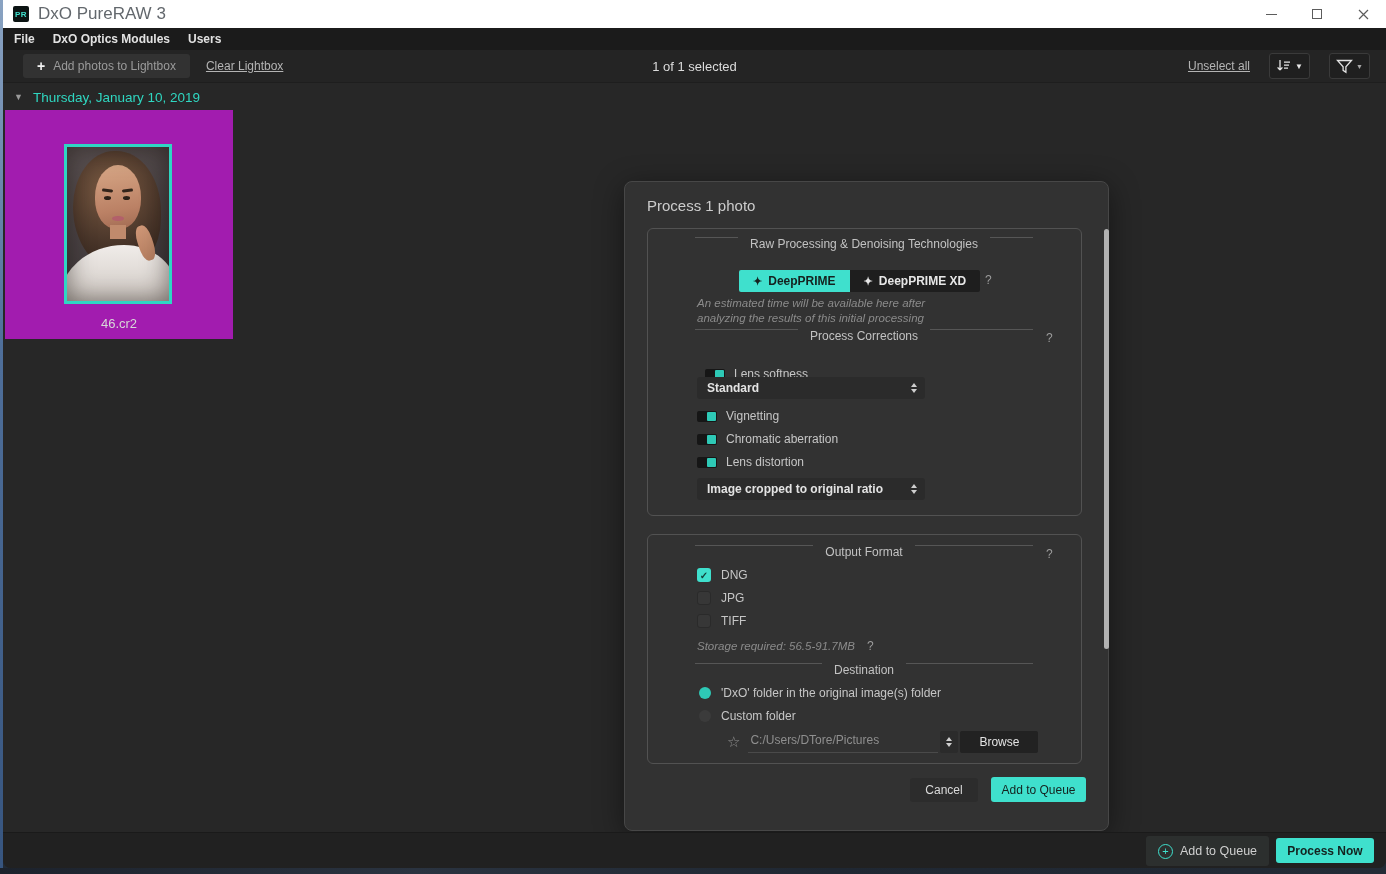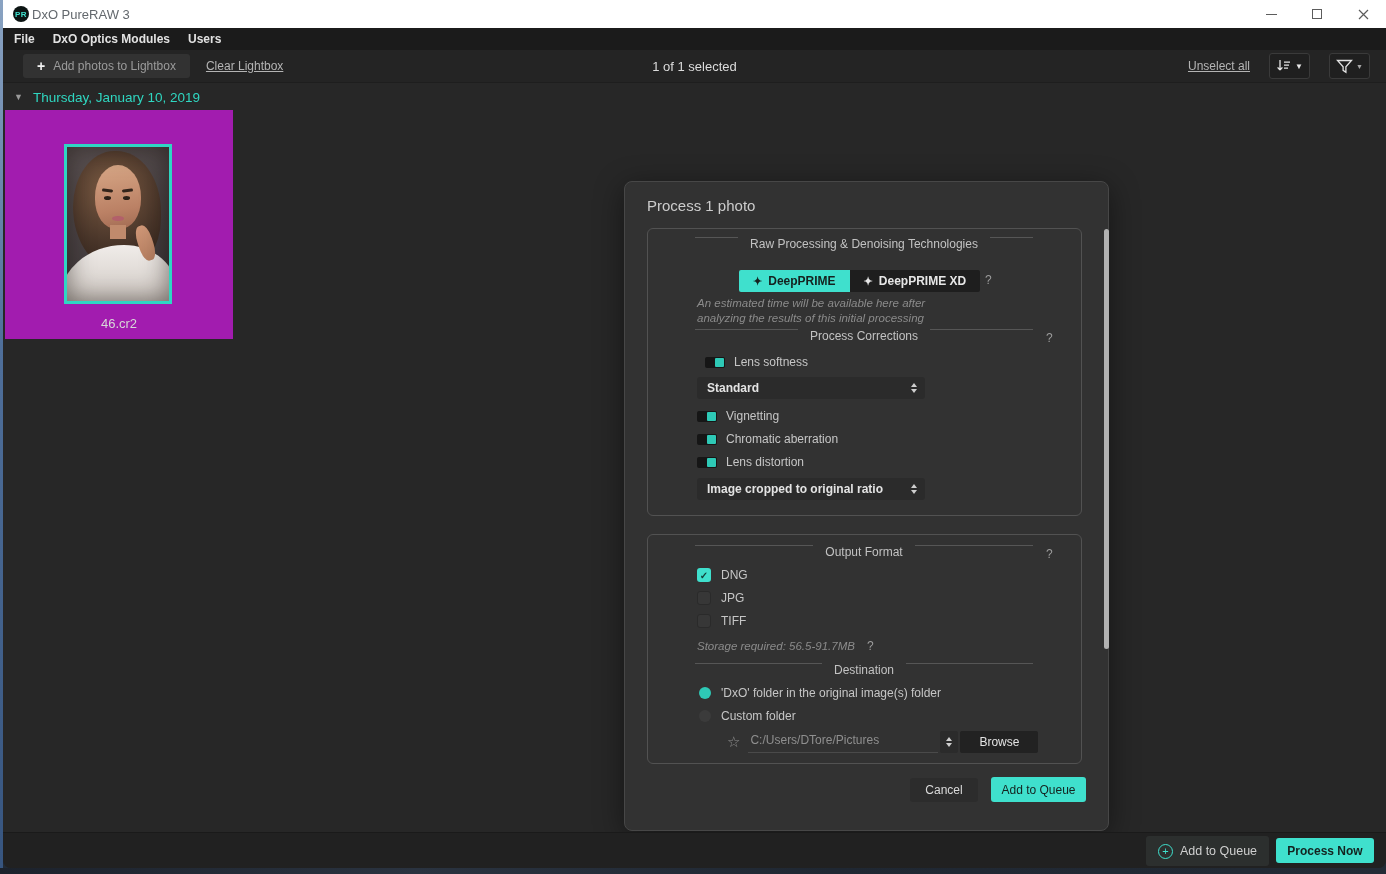--- a/index.html
+++ b/index.html
@@ -7,22 +7,22 @@
   body { font-family:"Liberation Sans", sans-serif; background:#222a34; overflow:hidden; position:relative; }
   .abs { position:absolute; }
   
   .left-sliver { left:0; top:0; width:3px; height:868px; background:linear-gradient(180deg,#8aa3c2,#4f6f9a 40%,#37557f); }
   .taskbar-sliver { left:0; top:868px; width:1386px; height:6px; background:linear-gradient(90deg,#1c222c,#2a3340 30%,#1f2732 60%,#232b36); }
 
   .window { left:3px; top:0; width:1383px; height:868px; background:#272727; border-radius:0 0 8px 8px; overflow:hidden; }
 
   
   .titlebar { left:0; top:0; width:100%; height:28px; background:#ffffff; display:flex; align-items:center; }
-  .app-badge { width:16px; height:16px; margin-left:10px; background:#0c1413; border-radius:8px; color:#3fe0cd; font-size:8px; font-weight:bold; display:flex; align-items:center; justify-content:center; letter-spacing:0.5px; }
-  .title-text { margin-left:3px; font-size:13px; color:#63686d; }
+  .app-badge { width:16px; height:16px; margin-left:10px; background:#0c1413; border-radius:2px; color:#3fe0cd; font-size:8px; font-weight:bold; display:flex; align-items:center; justify-content:center; letter-spacing:0.5px; }
+  .title-text { margin-left:9px; font-size:17px; color:#63686d; }
   .win-controls { margin-left:auto; display:flex; height:100%; }
   .win-btn { width:46px; height:100%; display:flex; align-items:center; justify-content:center; }
   .glyph-min { width:11px; height:1px; background:#5c5c5c; }
   .glyph-max { width:10px; height:10px; border:1px solid #5c5c5c; }
 
   
   .menubar { left:0; top:28px; width:100%; height:22px; background:#1b1b1b; display:flex; align-items:center; padding-left:2px; }
   .menu-item { color:#e2e2e2; font-size:12px; font-weight:600; padding:0 9px; height:100%; display:flex; align-items:center; }
 
   
@@ -218,21 +218,21 @@
       <div class="note" style="top:67px;">An estimated time will be available here after</div>
       <div class="note" style="top:82px;">analyzing the results of this initial processing</div>
 
       <div class="sec-header" style="left:47px; top:100px; width:338px;">
         <div class="line"></div>
         <div class="sec-label">Process Corrections</div>
         <div class="line"></div>
       </div>
       <span class="help" style="position:absolute; left:398px; top:102px;">?</span>
 
-      <div class="toggle-row" style="top:126px;padding-left:8px;">
+      <div class="toggle-row" style="top:138px;padding-left:8px;">
         <div class="toggle">
             <div class="knob"></div>
           </div>
         <span class="ctl-label">Lens softness</span>
       </div>
 
       <div class="dropdown" style="top:148px;">
         <span class="dd-label">Standard</span>
         <span class="spin">
             <span class="up"></span>

